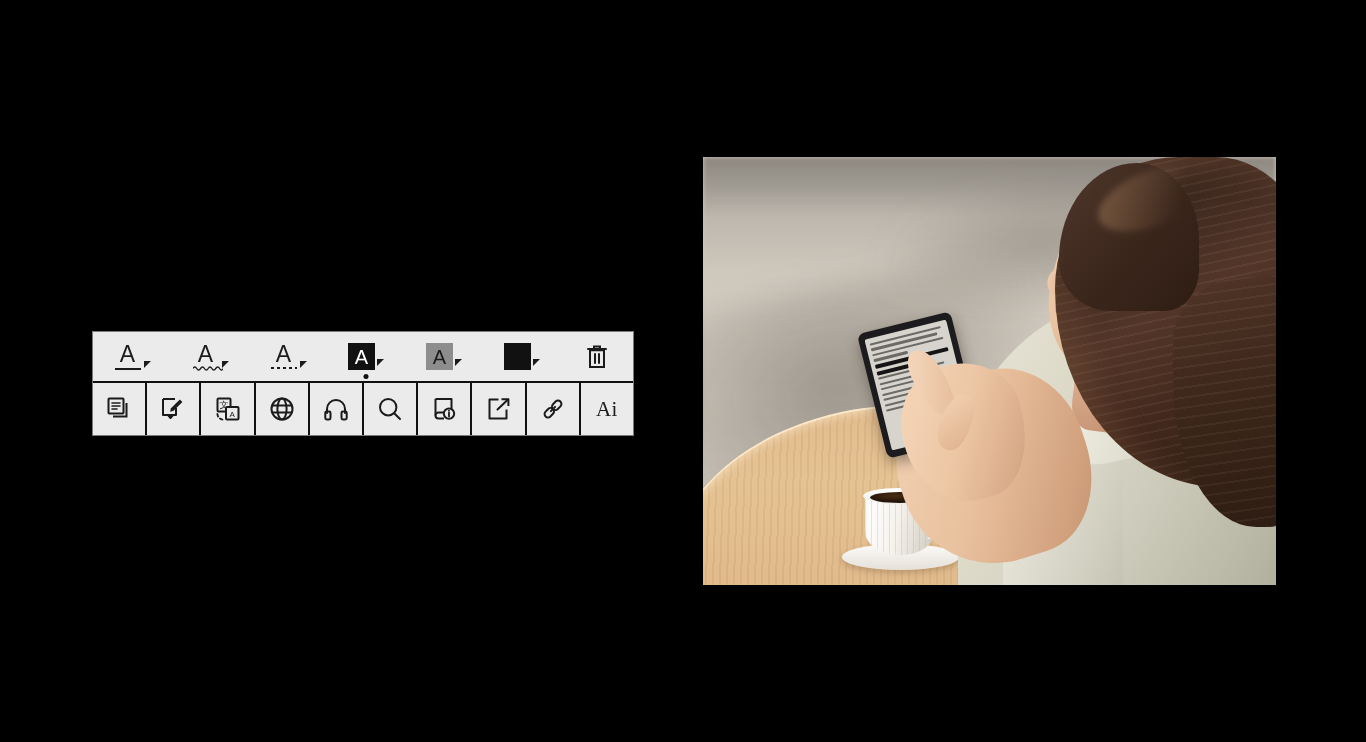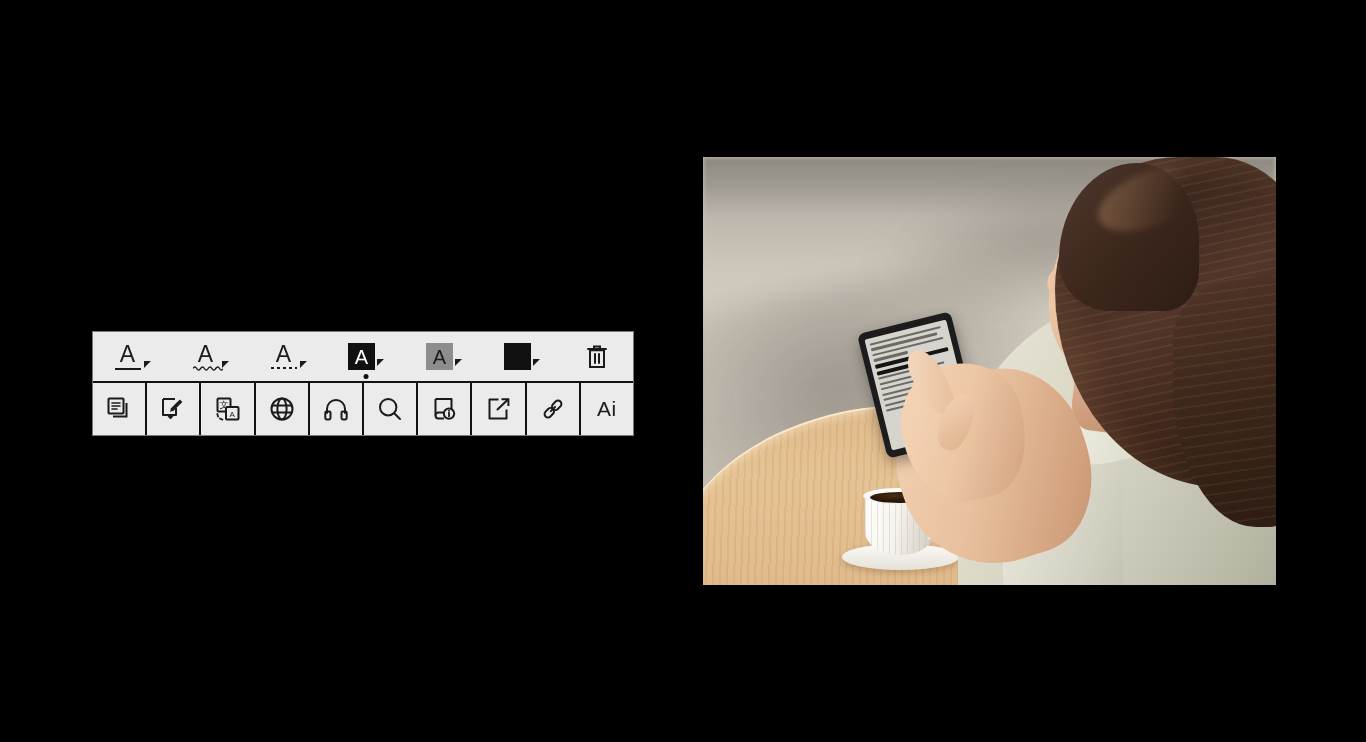--- a/index.html
+++ b/index.html
@@ -117,21 +117,21 @@
     flex: 1;
     display: flex;
     align-items: center;
     justify-content: center;
     border-right: 2px solid #111;
     cursor: pointer;
   }
   .act-cell:last-child { border-right: none; }
   .act-cell svg { display: block; }
   .ai-text {
-    font-family: Liberation Sans, sans-serif;
+    font-family: Liberation Serif, serif;
     font-size: 21px;
     color: #1b1b1b;
     letter-spacing: 0.5px;
   }
 
   
   .photo {
     position: absolute;
     left: 703px; top: 157px;
     width: 573px; height: 428px;

